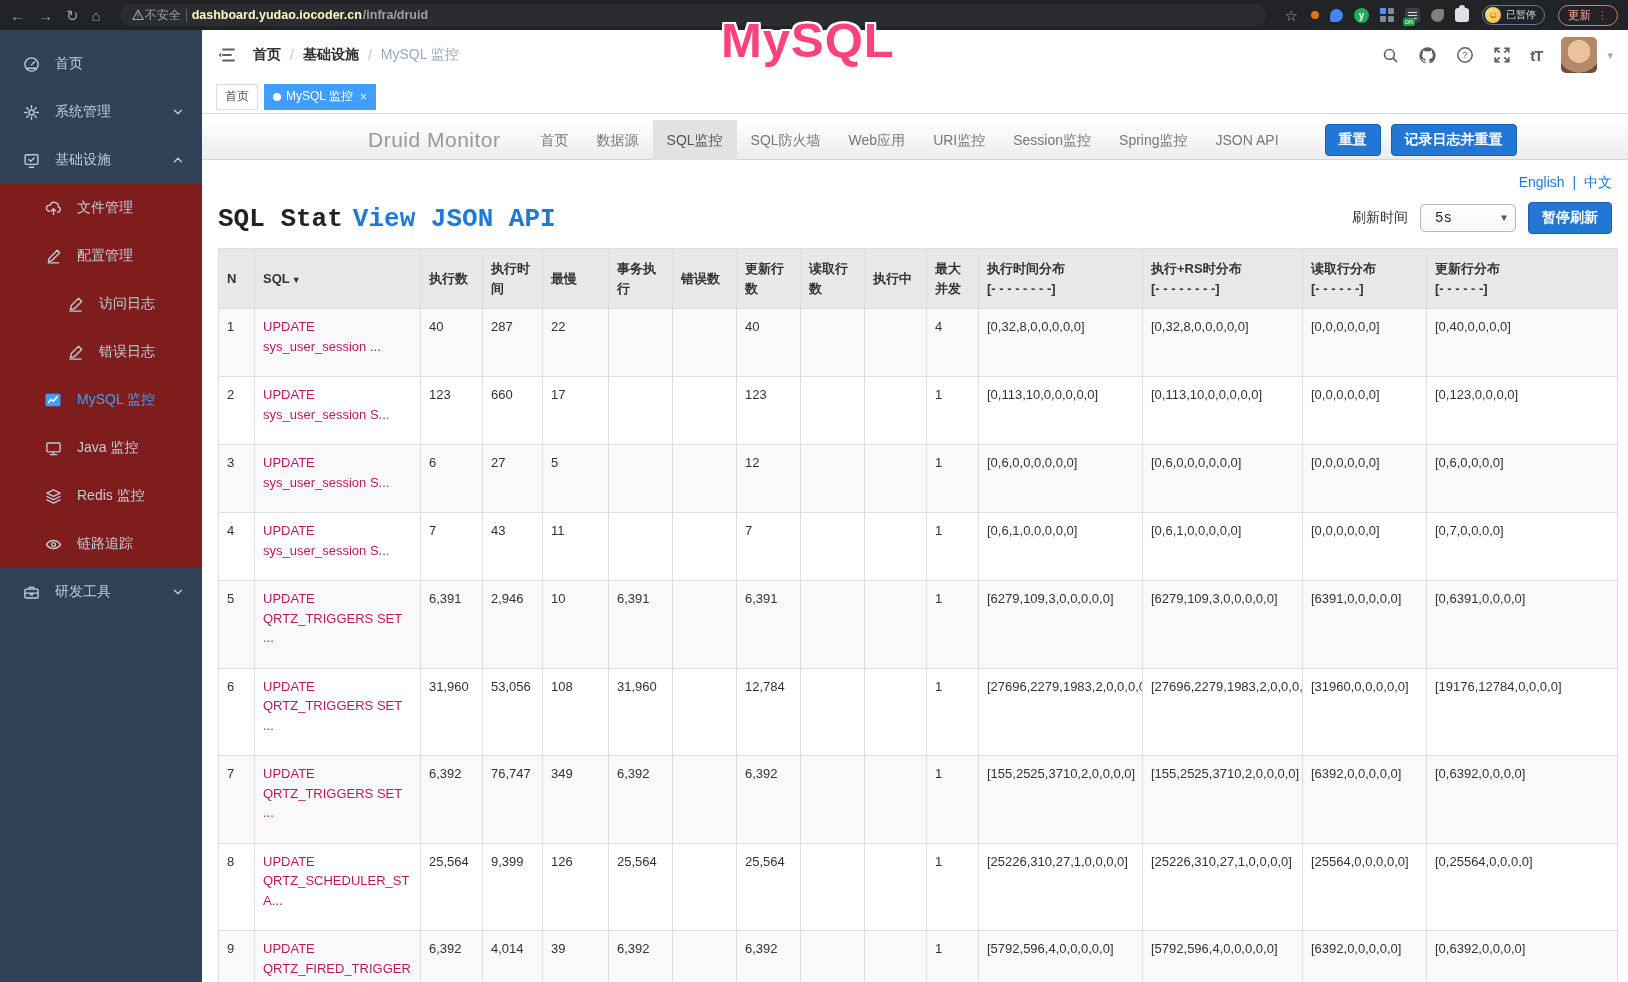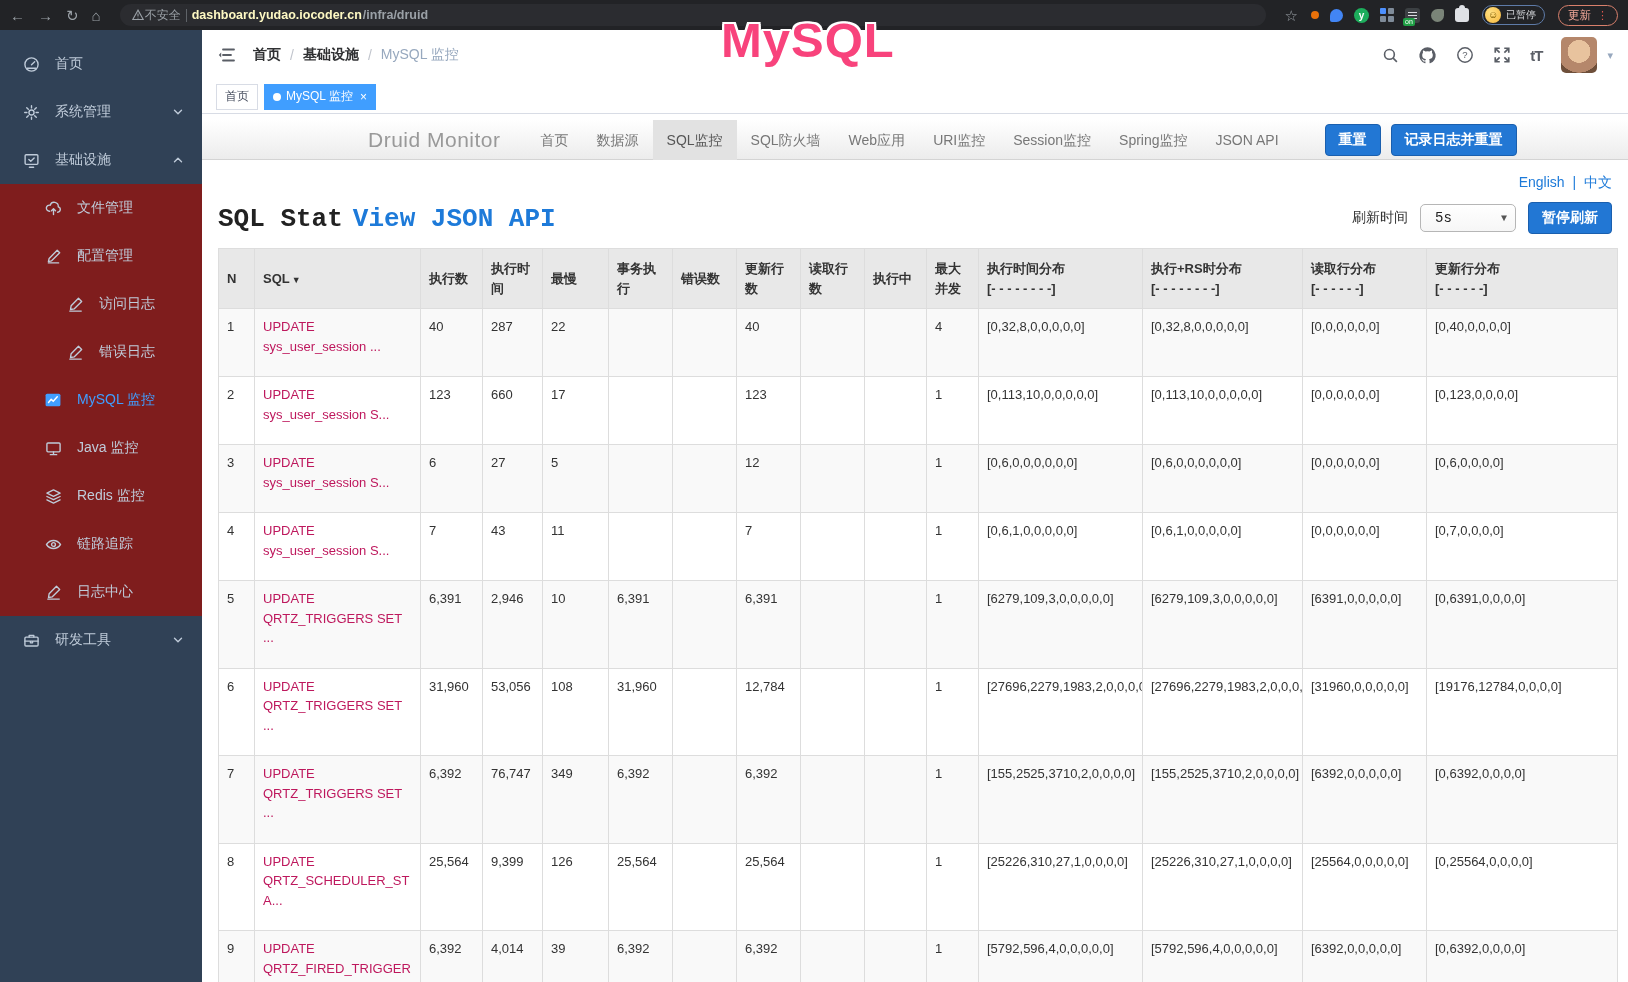--- a/index.html
+++ b/index.html
@@ -309,30 +309,20 @@
         <div class="menu-item level-2 in-sub">
       <span class="mi-icon">
             <svg width="17" height="17" viewBox="0 0 16 16">
               <path d="M1.4 8S4 4.2 8 4.2 14.6 8 14.6 8 12 11.8 8 11.8 1.4 8 1.4 8z" fill="none" stroke="currentColor" stroke-width="1.3" stroke-linecap="round" stroke-linejoin="round"></path>
               <circle cx="8" cy="8" r="1.8" fill="none" stroke="currentColor" stroke-width="1.3" stroke-linecap="round" stroke-linejoin="round"></circle>
             </svg>
           </span>
       <span class="mi-label">链路追踪</span>
 
     </div>
-        <div class="menu-item level-2 in-sub">
-      <span class="mi-icon">
-            <svg width="17" height="17" viewBox="0 0 16 16">
-              <path d="M10.8 2.2l3 3-6.9 6.9-3.6.6.6-3.6z" fill="none" stroke="currentColor" stroke-width="1.3" stroke-linecap="round" stroke-linejoin="round"></path>
-              <path d="M2.6 14.2h10.8" fill="none" stroke="currentColor" stroke-width="1.3" stroke-linecap="round" stroke-linejoin="round"></path>
-            </svg>
-          </span>
-      <span class="mi-label">日志中心</span>
-
-    </div>
         <div class="menu-item level-1">
       <span class="mi-icon">
             <svg width="17" height="17" viewBox="0 0 16 16">
               <rect x="1.8" y="4.8" width="12.4" height="8.4" rx="1" fill="none" stroke="currentColor" stroke-width="1.3" stroke-linecap="round" stroke-linejoin="round"></rect>
               <path d="M5.8 4.8V3.2h4.4v1.6M1.8 8.6h12.4M7 8.6v1.6h2V8.6" fill="none" stroke="currentColor" stroke-width="1.3" stroke-linecap="round" stroke-linejoin="round"></path>
             </svg>
           </span>
       <span class="mi-label">研发工具</span>
       <span class="chev down">
             <svg width="12" height="12" viewBox="0 0 12 12">

